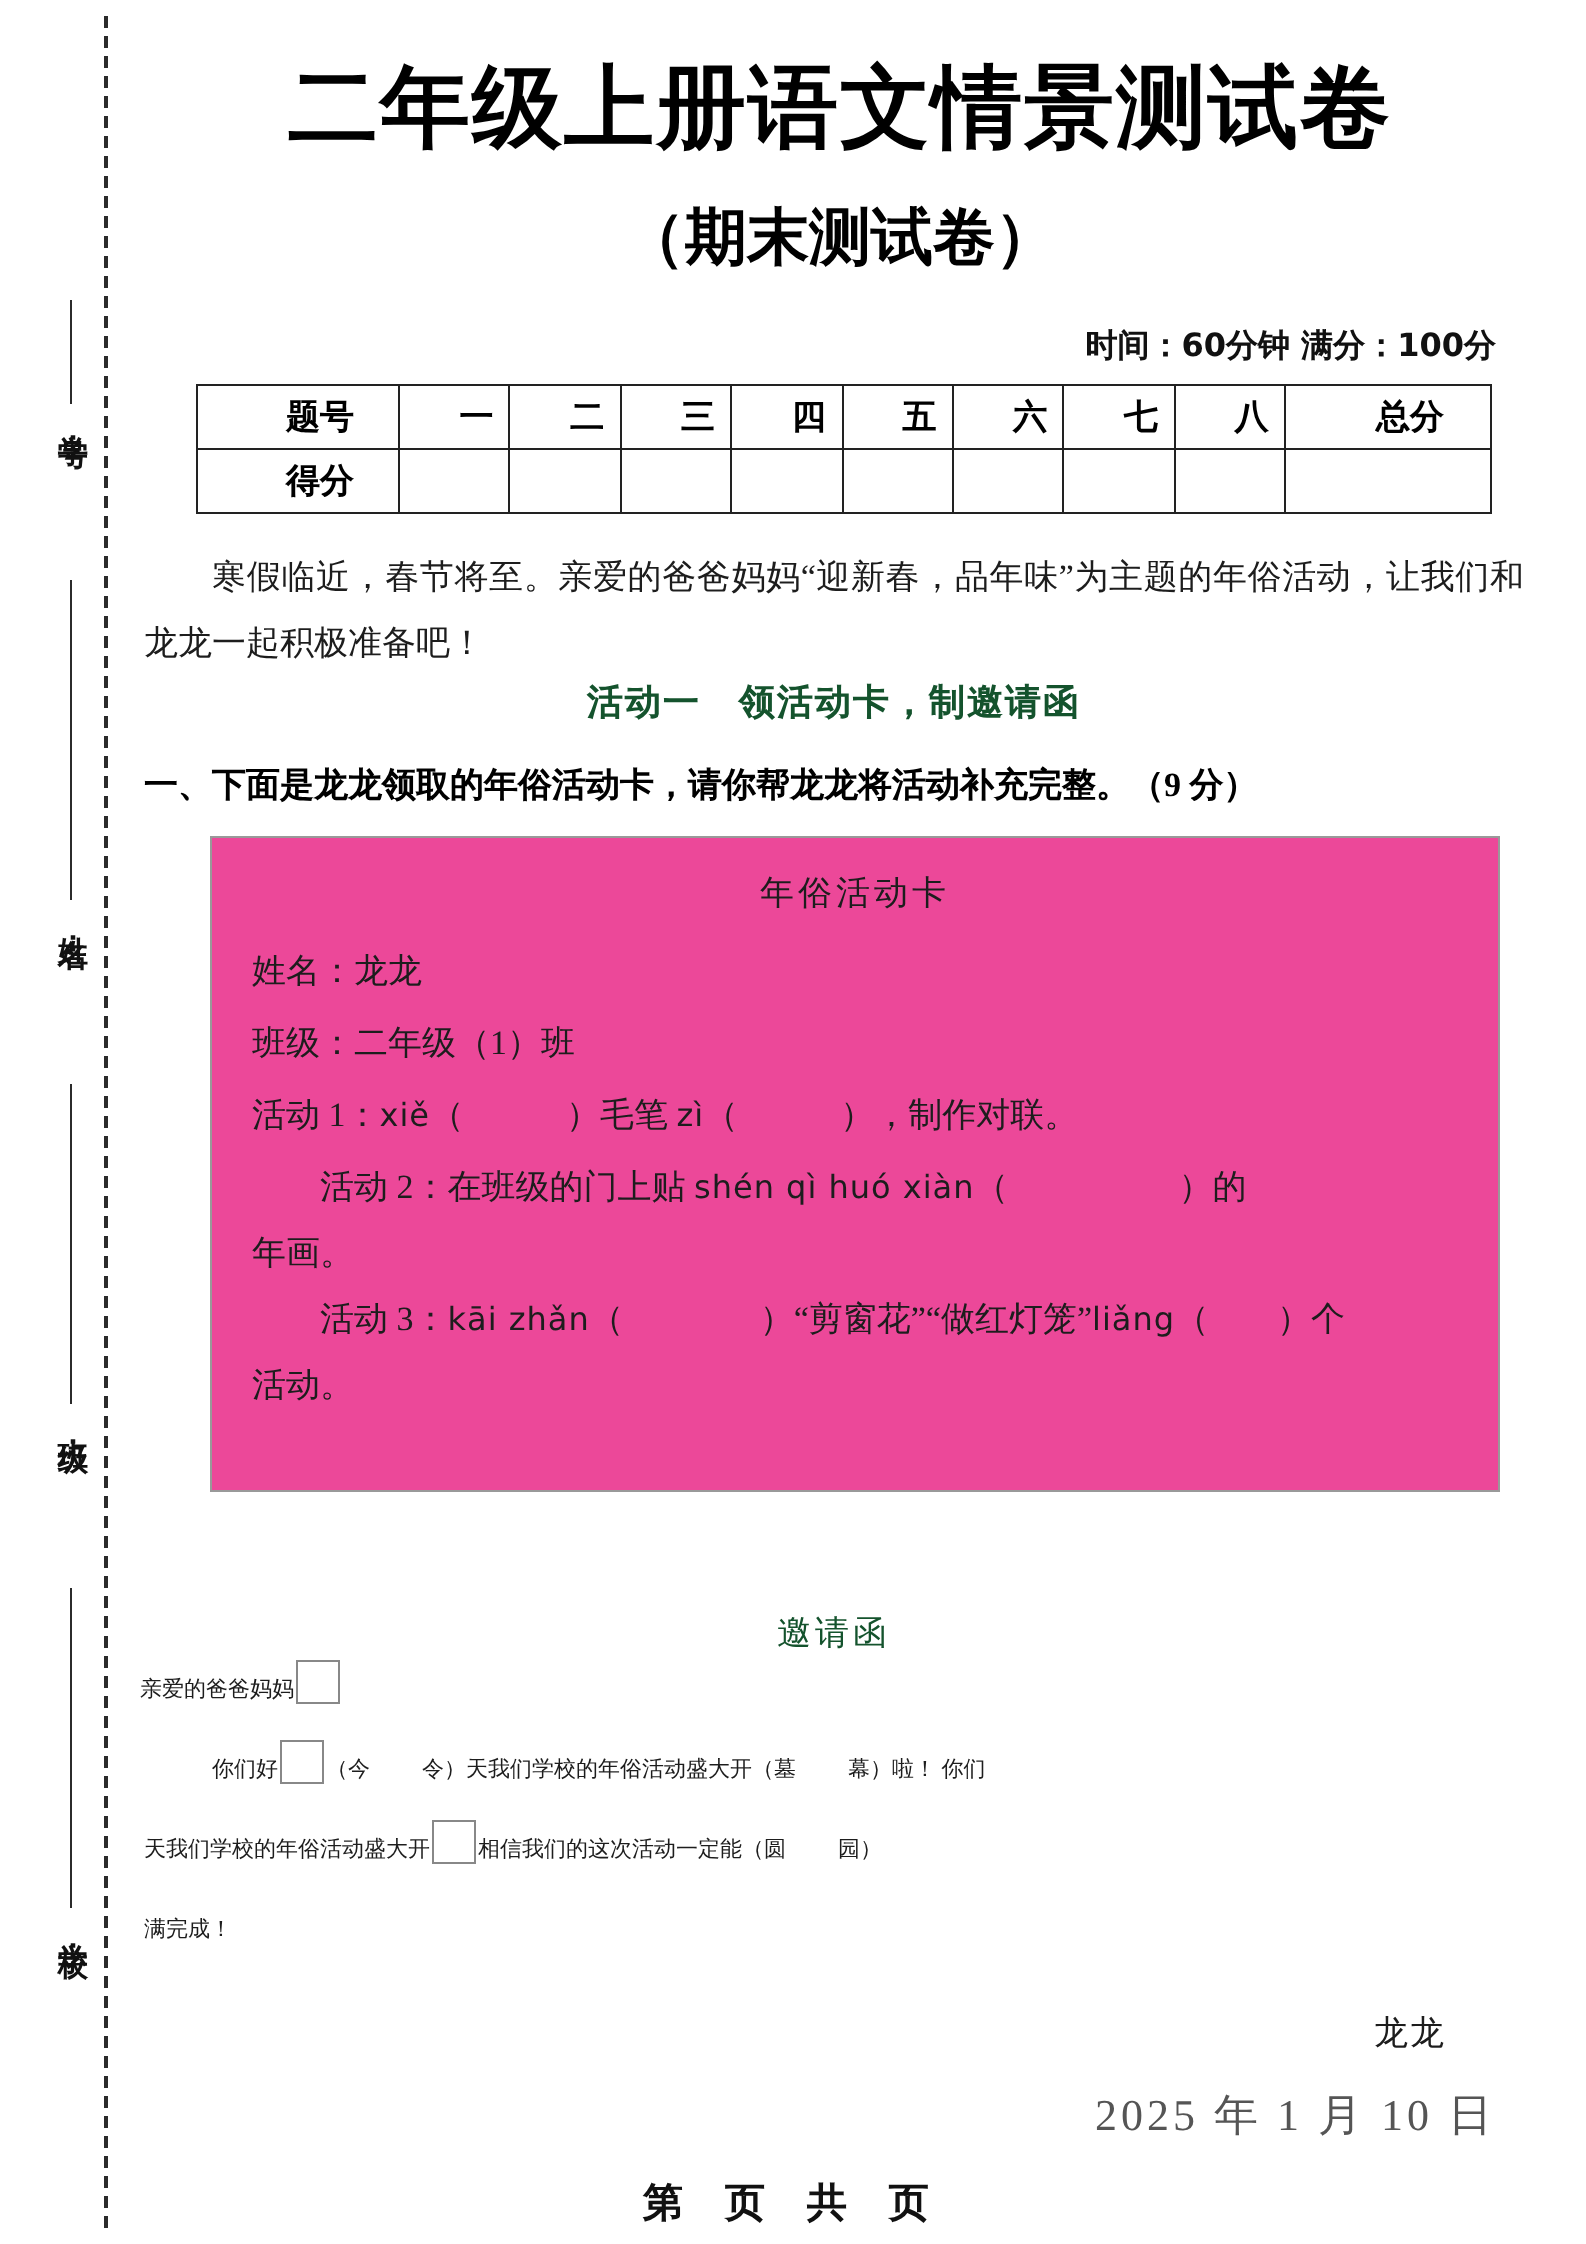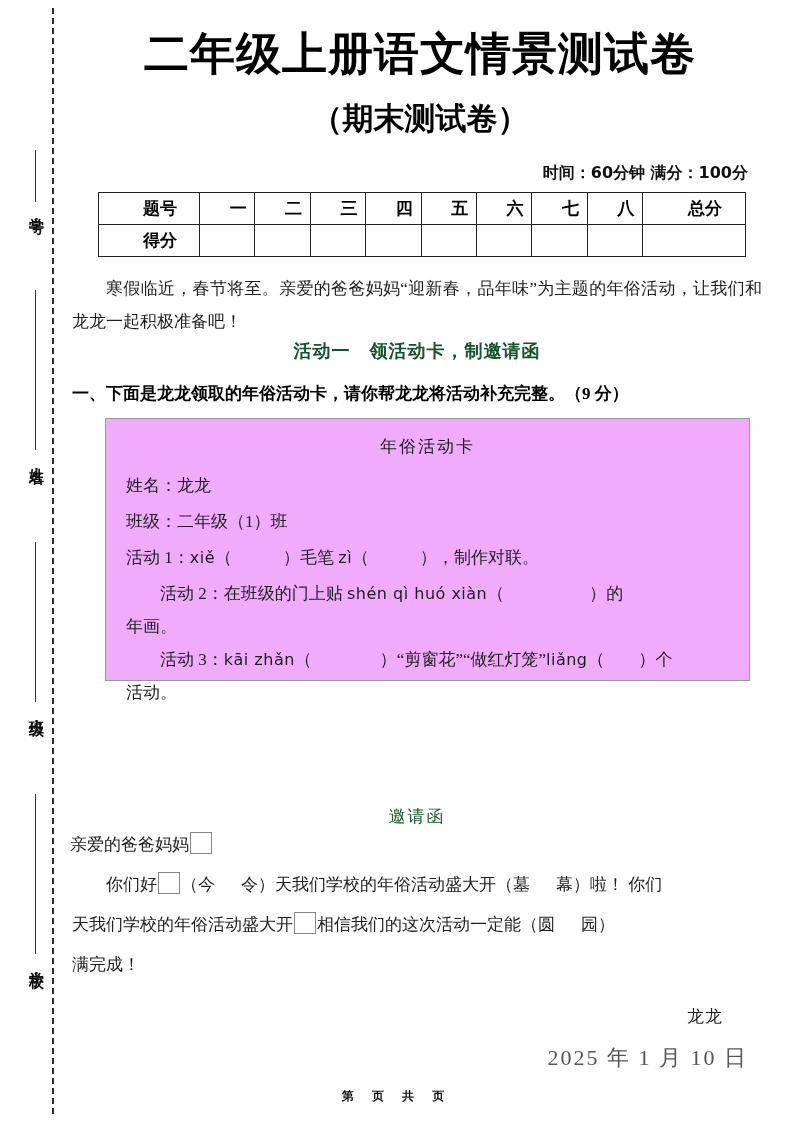--- a/index.html
+++ b/index.html
@@ -158,24 +158,24 @@
     font-family: Liberation Serif, serif;
     font-weight: bold;
   }
 
   
   .card-box {
     position: absolute;
     left: 105px;
     top: 418px;
     width: 645px;
-    height: 263px;
+    height: 328px;
     border: 1.2px solid #999;
     box-sizing: border-box;
-    background: #f0abfc;
+    background: #ec4899;
   }
   .card-title {
     margin-top: 16px;
     text-align: center;
     font-size: 17px;
     font-family: "Liberation Serif", "DejaVu Serif", serif;
     letter-spacing: 2px;
     color: #1d1d1d;
   }
   .card-line {
@@ -192,21 +192,21 @@
     font-size: 16px;
     letter-spacing: 0.5px;
   }
   .blank-paren { letter-spacing: 0; }
 
   
   .letter-line {
     position: absolute;
     left: 72px;
     width: 700px;
-    font-size: 17px;
+    font-size: 11px;
     line-height: 34px;
     font-family: "Liberation Serif", "DejaVu Serif", serif;
     color: #1d1d1d;
   }
   .ans-box {
     display: inline-block;
     width: 22px;
     height: 22px;
     border: 1.2px solid #888;
     vertical-align: -4px;
@@ -236,21 +236,21 @@
 
   
   .footer {
     position: absolute;
     left: 0;
     top: 1088px;
     width: 793px;
     text-align: center;
     font-family: "DejaVu Sans", "Liberation Sans", sans-serif;
     font-weight: bold;
-    font-size: 12px;
+    font-size: 20px;
     letter-spacing: 7px;
     color: #111;
   }
 </style>
 </head>
 <body>
 
 <div class="page">
 
   <div class="cut-line"></div>

